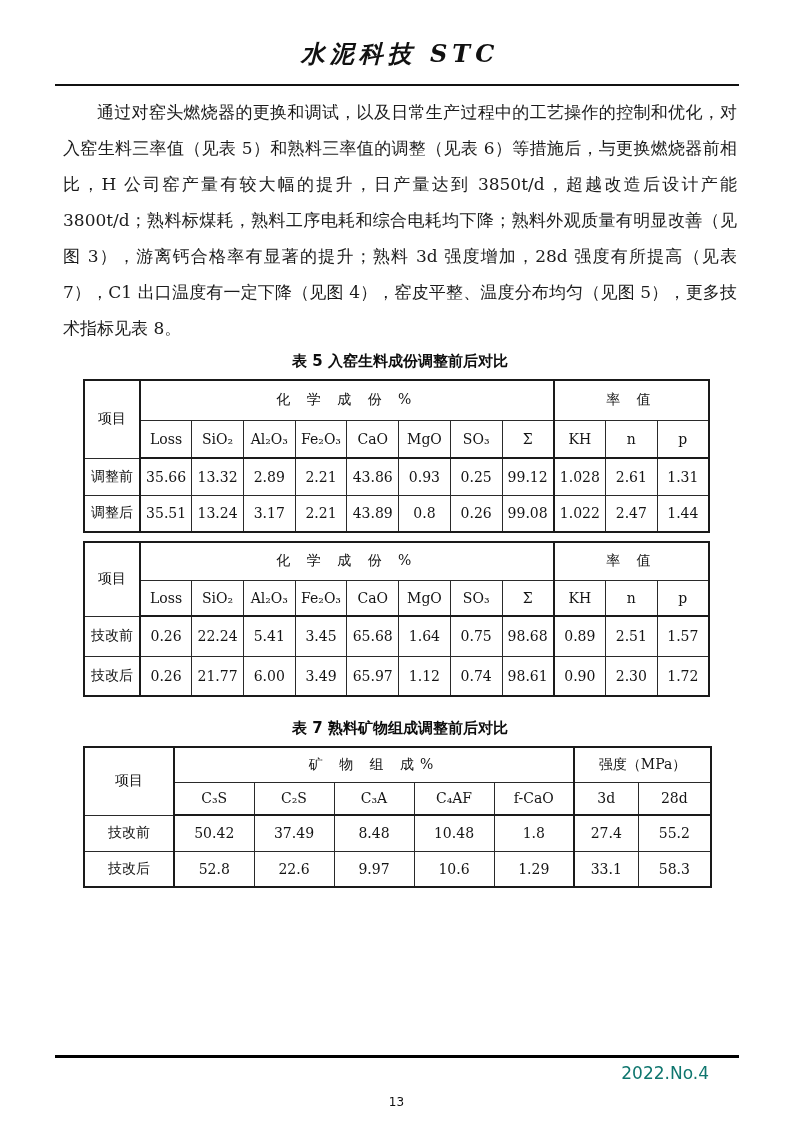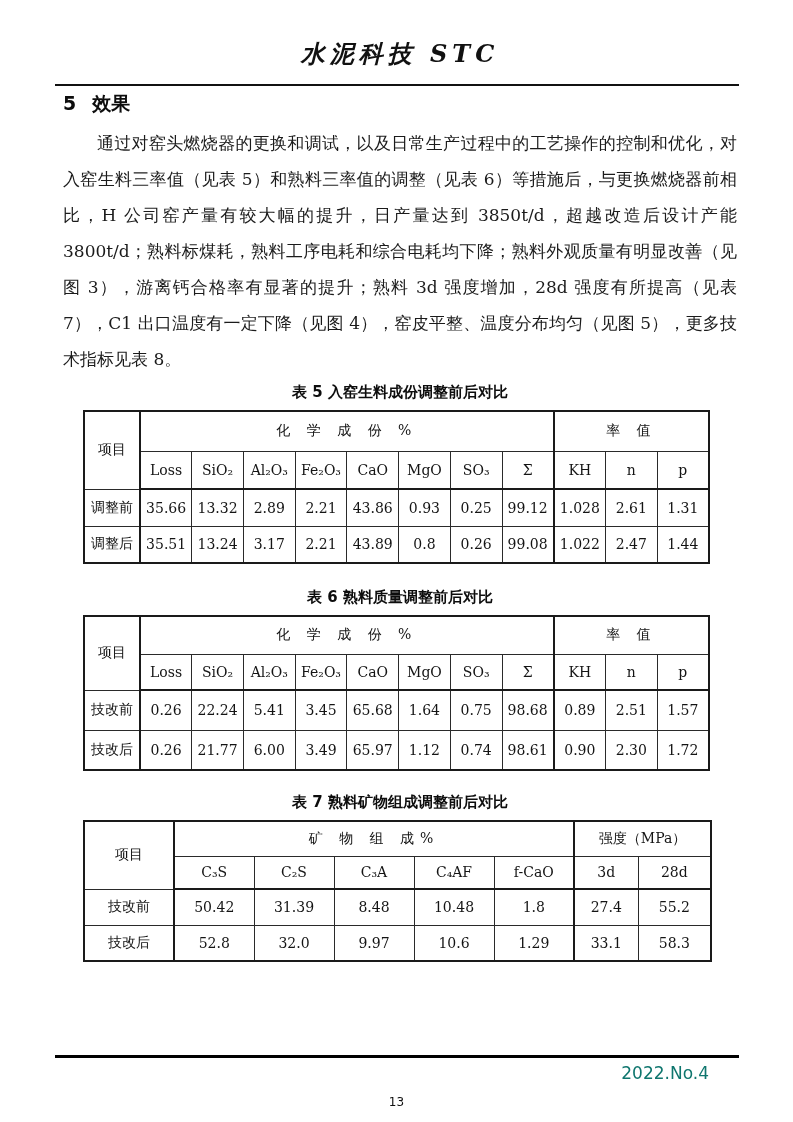--- a/index.html
+++ b/index.html
@@ -110,23 +110,20 @@
 </style>
 </head>
 <body>
 
 <div class="page">
   <div class="content">
 
     <div class="journal-header">水泥科技 STC</div>
     <div class="top-rule"></div>
 
-    <div class="section-heading">
-      <span class="num">5</span><span>效果</span>
-    </div>
 
     <p class="body-par">通过对窑头燃烧器的更换和调试，以及日常生产过程中的工艺操作的控制和优化，对入窑生料三率值（见表 5）和熟料三率值的调整（见表 6）等措施后，与更换燃烧器前相比，H 公司窑产量有较大幅的提升，日产量达到 3850t/d，超越改造后设计产能 3800t/d；熟料标煤耗，熟料工序电耗和综合电耗均下降；熟料外观质量有明显改善（见图 3），游离钙合格率有显著的提升；熟料 3d 强度增加，28d 强度有所提高（见表 7），C1 出口温度有一定下降（见图 4），窑皮平整、温度分布均匀（见图 5），更多技术指标见表 8。</p>
 
     <div class="tb-caption cap5">表 5 入窑生料成份调整前后对比</div>
     <table class="doc t5">
       <colgroup>
           <col style="width:56px">
         </colgroup>
       <tbody>
           <tr class="ghr">
@@ -173,21 +170,20 @@
         <td>0.8</td>
         <td>0.26</td>
         <td>99.08</td>
         <td class="sec">1.022</td>
         <td>2.47</td>
         <td>1.44</td>
       </tr>
     </tbody>
       </table>
 
-    <div class="tb-caption cap6">表 6 熟料质量调整前后对比</div>
     <table class="doc t6">
       <colgroup>
           <col style="width:56px">
         </colgroup>
       <tbody>
           <tr class="ghr">
         <th class="lab" rowspan="2">项目</th>
         <th colspan="8">
           <span class="gh-label">化 学 成 份 %</span></th>
         <th colspan="3" class="sec">
@@ -262,31 +258,31 @@
         <th>C₂S</th>
         <th>C₃A</th>
         <th>C₄AF</th>
         <th>f-CaO</th>
         <th class="sec">3d</th>
         <th>28d</th>
       </tr>
       <tr class="dr">
         <td class="lab">技改前</td>
         <td>50.42</td>
-        <td>31.39</td>
+        <td>37.49</td>
         <td>8.48</td>
         <td>10.48</td>
         <td>1.8</td>
         <td class="sec">27.4</td>
         <td>55.2</td>
       </tr>
       <tr class="dr">
         <td class="lab">技改后</td>
         <td>52.8</td>
-        <td>32.0</td>
+        <td>22.6</td>
         <td>9.97</td>
         <td>10.6</td>
         <td>1.29</td>
         <td class="sec">33.1</td>
         <td>58.3</td>
       </tr>
     </tbody>
       </table>
 
   </div>

